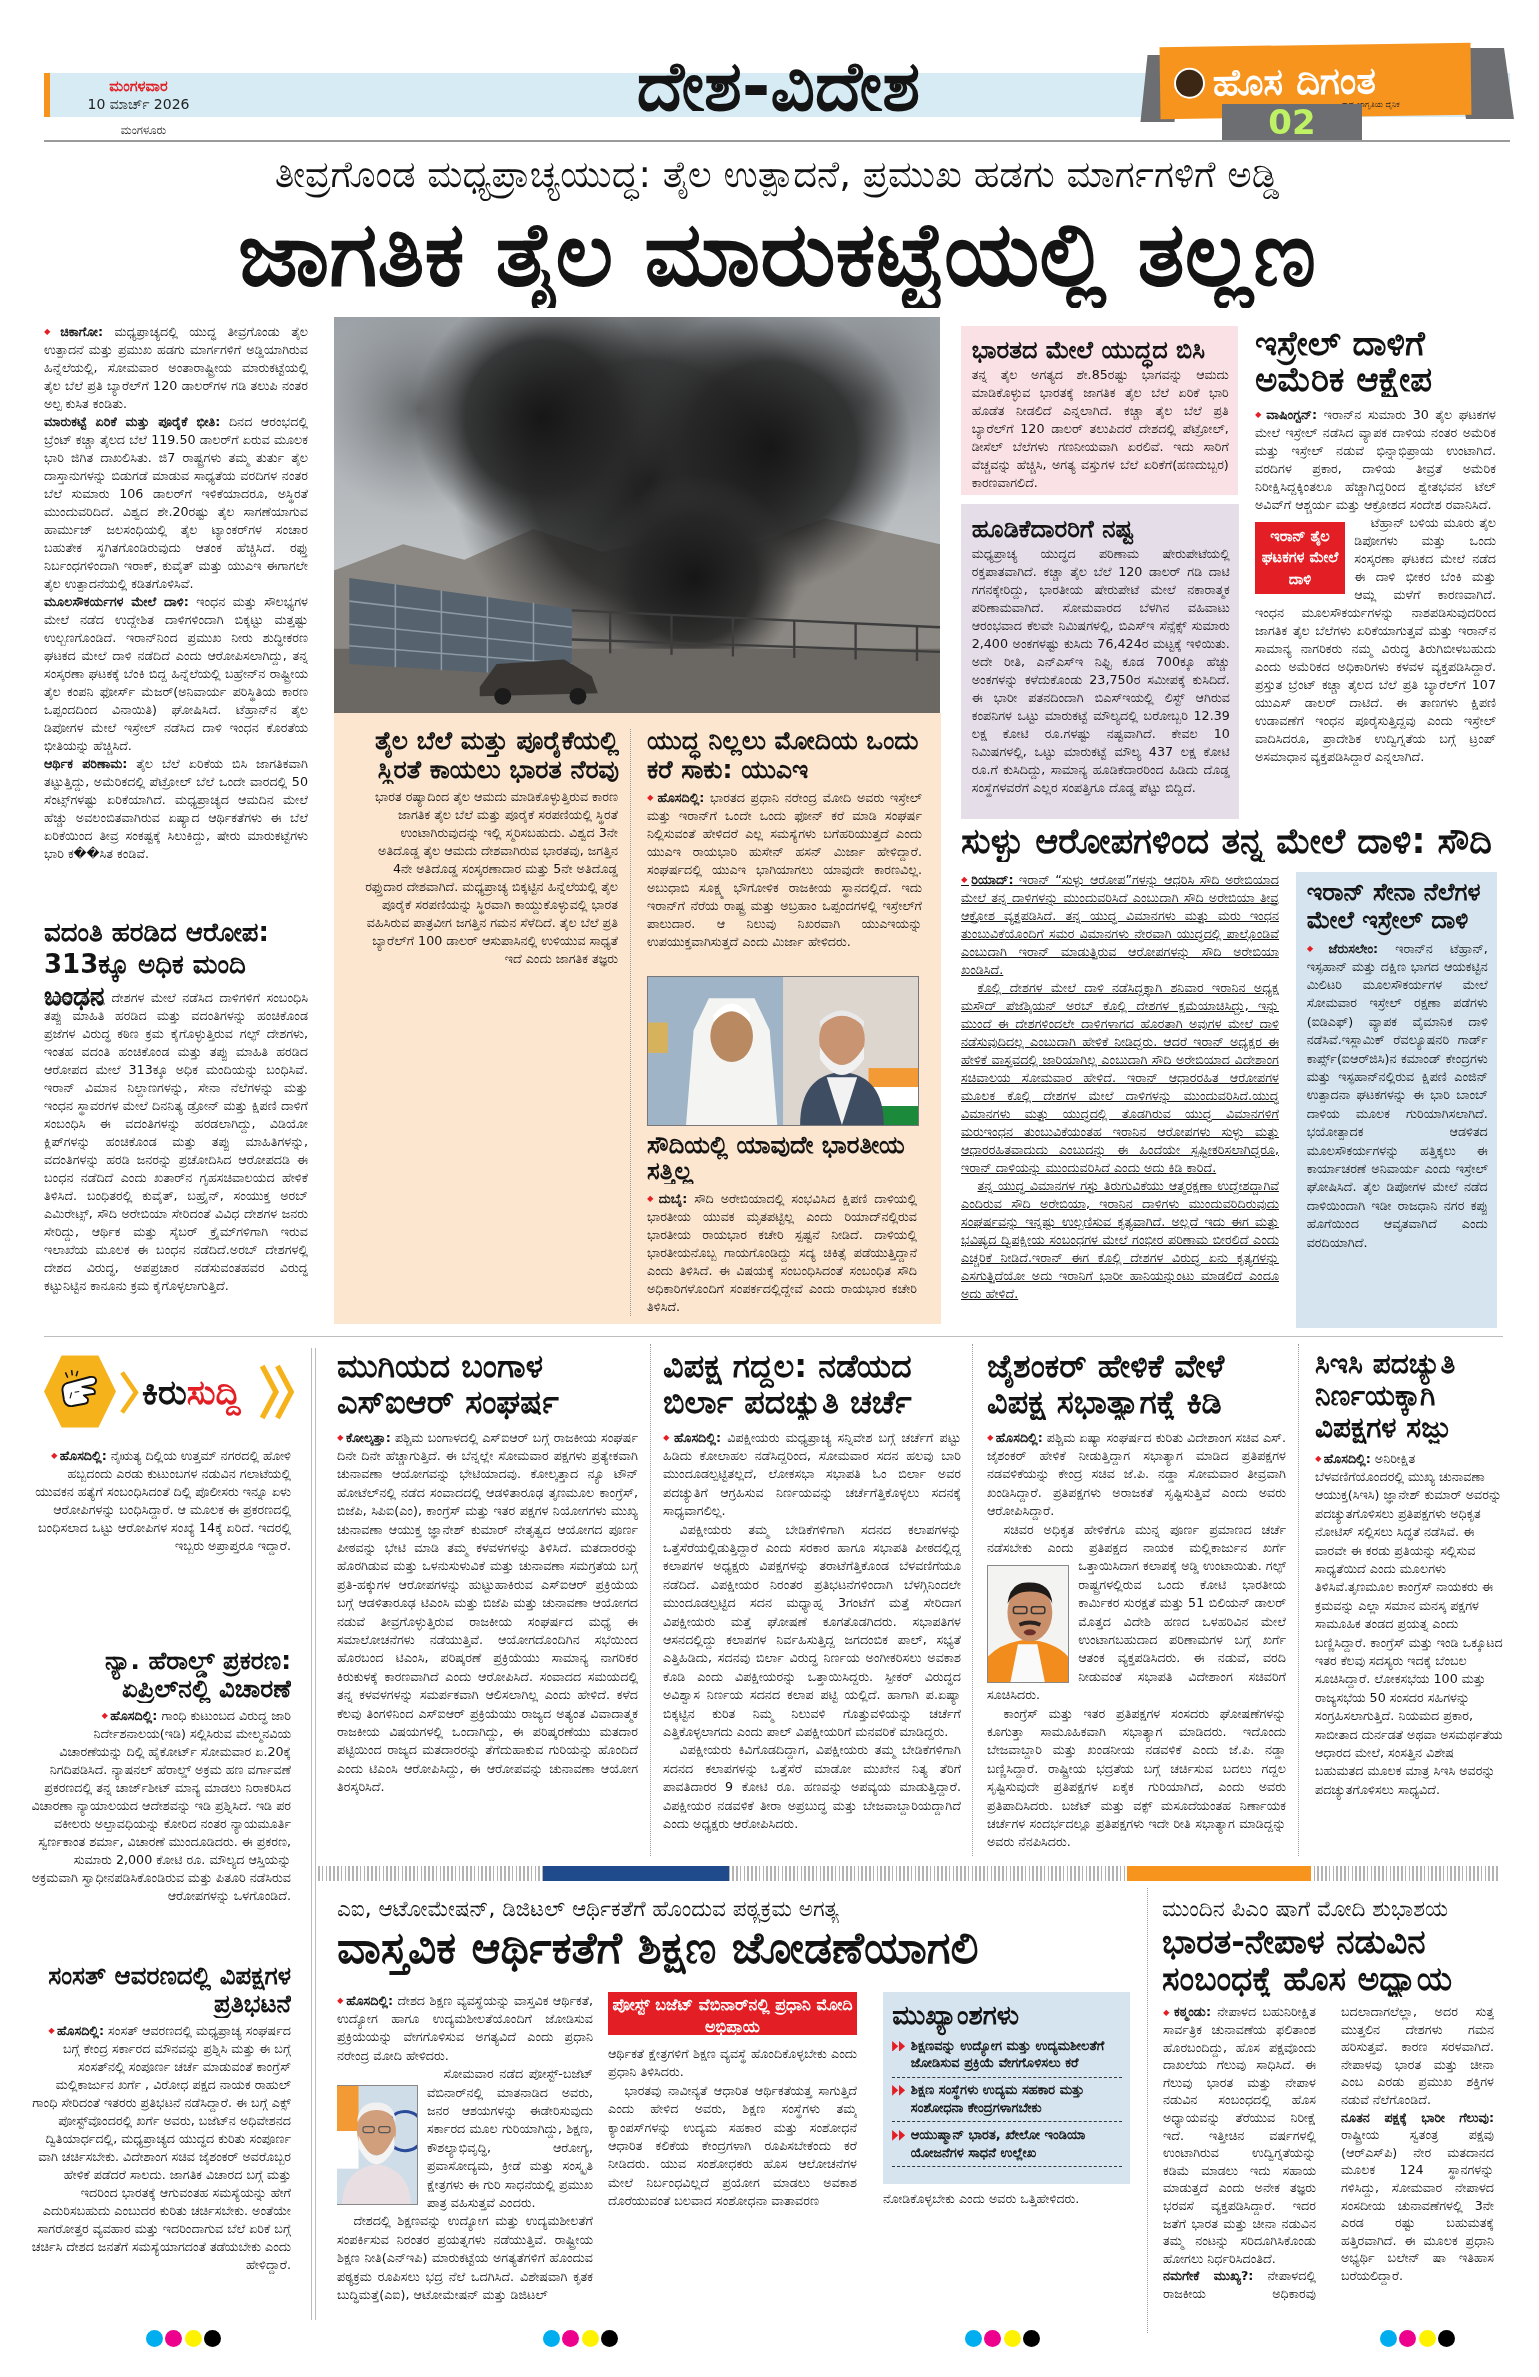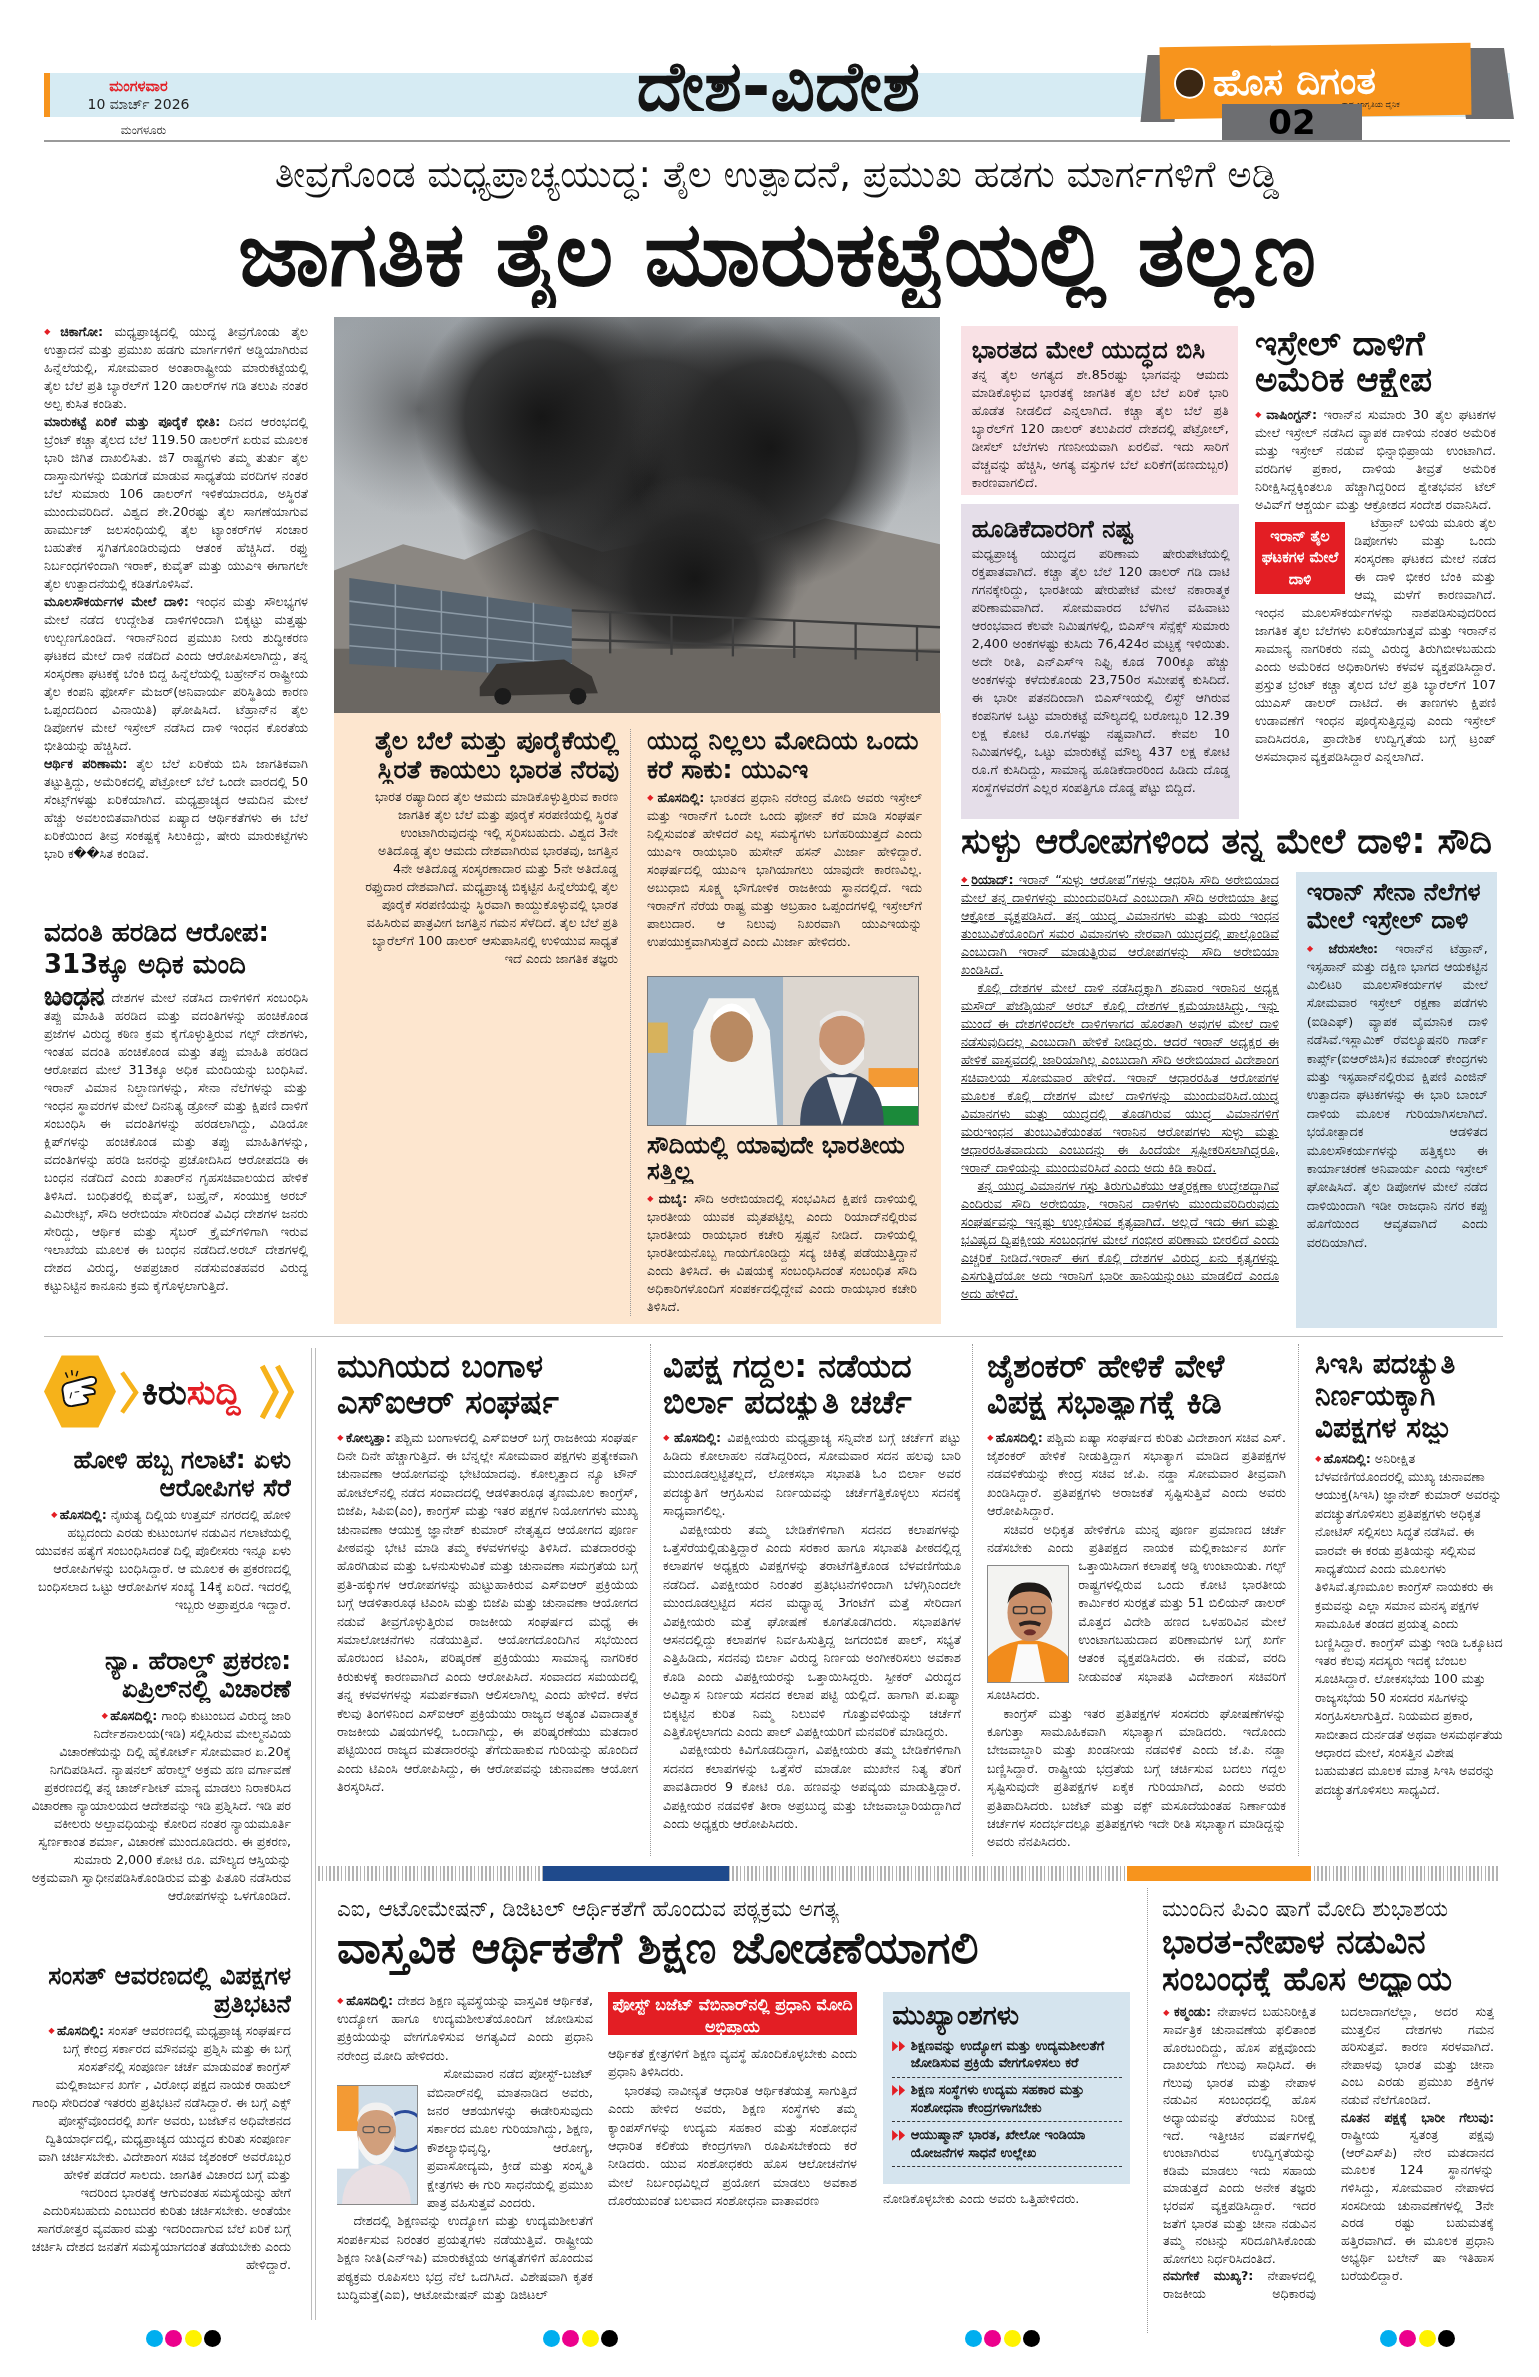--- a/index.html
+++ b/index.html
@@ -16,21 +16,21 @@
 .band-accent{left:44px;top:73px;width:6.1px;height:44px;background:var(--accent_orange,#f7941d);}
 .m-day{left:77px;top:77px;width:123px;text-align:center;font-size:14.6px;font-weight:bold;color:var(--red,#e31e24);}
 .m-date{left:71px;top:96px;width:135px;text-align:center;font-size:14px;color:#222;}
 .m-city{left:82px;top:123px;width:123px;text-align:center;font-size:11.5px;color:#222;}
 .m-section{left:414px;top:46px;width:506px;text-align:right;font-size:69px;font-weight:900;line-height:80px;white-space:nowrap;}
 .logo-back1{left:1144px;top:55px;width:34px;height:67px;background:var(--gray_tab,#6d6e71);transform:skewX(-6deg);}
 .logo-back2{left:1461px;top:48px;width:48px;height:71px;background:var(--gray_tab,#6d6e71);transform:skewX(8deg);}
 .logo-box{left:1160px;top:45px;width:311px;height:72px;background:var(--accent_orange,#f7941d);transform:rotate(-0.8deg);display:flex;align-items:center;padding-left:14px;color:#fff;font-size:37px;font-weight:bold;white-space:nowrap;overflow:hidden;}
 .emblem{display:inline-block;width:31px;height:31px;border-radius:50%;background:#3b2713;border:2.3px solid #fff;margin-right:7.7px;flex:none;}
 .tagline{left:1342px;top:100px;font-size:7.7px;color:#222;white-space:nowrap;}
-.page-no{left:1222px;top:104px;width:140px;height:37px;background:var(--gray_tab,#6d6e71);color:#000000;font-size:34px;font-weight:bold;text-align:center;line-height:37px;}
+.page-no{left:1222px;top:104px;width:140px;height:37px;background:var(--gray_tab,#6d6e71);color:#bef264;font-size:34px;font-weight:bold;text-align:center;line-height:37px;}
 .rule{left:44px;top:140px;width:1466px;height:1.5px;background:#9a9a9a;}
 .kicker-top{left:44px;top:149px;width:1466px;text-align:center;font-size:37px;line-height:52px;white-space:nowrap;overflow:hidden;}
 .lead-hl{left:44px;top:201px;width:1466px;text-align:center;font-size:89px;line-height:107px;font-weight:900;white-space:nowrap;overflow:hidden;}
 
 .lead-body{left:44px;top:322px;width:264px;height:592px;}
 .rum-hl{left:44px;top:916px;width:268px;font-size:26px;line-height:32px;}
 .rum-body{left:44px;top:989px;width:264px;height:331px;}
 .photo-main{left:334px;top:317px;width:606px;height:397px;}
 .peach{left:334px;top:713px;width:607px;height:611px;background:var(--peach_box,#fde6cf);}
 .stab-hl{left:360px;top:726px;width:259px;font-size:25px;line-height:29px;text-align:right;}
@@ -273,21 +273,20 @@
     <polyline points="4,2 22,28 4,54" fill="none" style="stroke:var(--brief_yellow,#f6b21a)" stroke-width="6"></polyline>
   </svg>
   <div class="bl-text"><span>ಕಿರು</span><span class="bl-2">ಸುದ್ದಿ</span></div>
   <svg class="chev-r" viewBox="0 0 52 76">
     <polyline points="4,4 22,38 4,72" fill="none" style="stroke:var(--brief_yellow,#f6b21a)" stroke-width="7"></polyline>
     <polyline points="24,4 42,38 24,72" fill="none" style="stroke:var(--brief_yellow,#f6b21a)" stroke-width="7"></polyline>
   </svg>
 </div>
 
 <section class="abs brief b1">
-  <h4 class="hl">ಹೋಳಿ ಹಬ್ಬ ಗಲಾಟೆ: ಏಳು ಆರೋಪಿಗಳ ಸೆರೆ</h4>
   <div class="bt"><span class="bullet">◆</span><b>ಹೊಸದಿಲ್ಲಿ:</b> <span>ನೈಋತ್ಯ ದಿಲ್ಲಿಯ ಉತ್ತಮ್ ನಗರದಲ್ಲಿ ಹೋಳಿ ಹಬ್ಬದಂದು ಎರಡು ಕುಟುಂಬಗಳ ನಡುವಿನ ಗಲಾಟೆಯಲ್ಲಿ ಯುವಕನ ಹತ್ಯೆಗೆ ಸಂಬಂಧಿಸಿದಂತೆ ದಿಲ್ಲಿ ಪೊಲೀಸರು ಇನ್ನೂ ಏಳು ಆರೋಪಿಗಳನ್ನು ಬಂಧಿಸಿದ್ದಾರೆ. ಆ ಮೂಲಕ ಈ ಪ್ರಕರಣದಲ್ಲಿ ಬಂಧಿಸಲಾದ ಒಟ್ಟು ಆರೋಪಿಗಳ ಸಂಖ್ಯೆ 14ಕ್ಕೆ ಏರಿದೆ. ಇದರಲ್ಲಿ ಇಬ್ಬರು ಅಪ್ರಾಪ್ತರೂ ಇದ್ದಾರೆ.</span></div>
 </section>
 <section class="abs brief b2">
   <h4 class="hl">ನ್ಯಾ. ಹೆರಾಲ್ಡ್ ಪ್ರಕರಣ: ಏಪ್ರಿಲ್‌ನಲ್ಲಿ ವಿಚಾರಣೆ</h4>
   <div class="bt"><span class="bullet">◆</span><b>ಹೊಸದಿಲ್ಲಿ:</b> <span>ಗಾಂಧಿ ಕುಟುಂಬದ ವಿರುದ್ಧ ಜಾರಿ ನಿರ್ದೇಶನಾಲಯ(ಇಡಿ) ಸಲ್ಲಿಸಿರುವ ಮೇಲ್ಮನವಿಯ ವಿಚಾರಣೆಯನ್ನು ದಿಲ್ಲಿ ಹೈಕೋರ್ಟ್ ಸೋಮವಾರ ಏ.20ಕ್ಕೆ ನಿಗದಿಪಡಿಸಿದೆ. ನ್ಯಾಷನಲ್ ಹೆರಾಲ್ಡ್ ಅಕ್ರಮ ಹಣ ವರ್ಗಾವಣೆ ಪ್ರಕರಣದಲ್ಲಿ ತನ್ನ ಚಾರ್ಜ್‌ಶೀಟ್ ಮಾನ್ಯ ಮಾಡಲು ನಿರಾಕರಿಸಿದ ವಿಚಾರಣಾ ನ್ಯಾಯಾಲಯದ ಆದೇಶವನ್ನು ಇಡಿ ಪ್ರಶ್ನಿಸಿದೆ. ಇಡಿ ಪರ ವಕೀಲರು ಅಲ್ಪಾವಧಿಯನ್ನು ಕೋರಿದ ನಂತರ ನ್ಯಾಯಮೂರ್ತಿ ಸ್ವರ್ಣಕಾಂತ ಶರ್ಮಾ, ವಿಚಾರಣೆ ಮುಂದೂಡಿದರು. ಈ ಪ್ರಕರಣ, ಸುಮಾರು 2,000 ಕೋಟಿ ರೂ. ಮೌಲ್ಯದ ಆಸ್ತಿಯನ್ನು ಅಕ್ರಮವಾಗಿ ಸ್ವಾಧೀನಪಡಿಸಿಕೊಂಡಿರುವ ಮತ್ತು ಪಿತೂರಿ ನಡೆಸಿರುವ ಆರೋಪಗಳನ್ನು ಒಳಗೊಂಡಿದೆ.</span></div>
 </section>
 <section class="abs brief b3">
   <h4 class="hl">ಸಂಸತ್ ಆವರಣದಲ್ಲಿ ವಿಪಕ್ಷಗಳ ಪ್ರತಿಭಟನೆ</h4>
   <div class="bt"><span class="bullet">◆</span><b>ಹೊಸದಿಲ್ಲಿ:</b> <span>ಸಂಸತ್ ಆವರಣದಲ್ಲಿ ಮಧ್ಯಪ್ರಾಚ್ಯ ಸಂಘರ್ಷದ ಬಗ್ಗೆ ಕೇಂದ್ರ ಸರ್ಕಾರದ ಮೌನವನ್ನು ಪ್ರಶ್ನಿಸಿ ಮತ್ತು ಈ ಬಗ್ಗೆ ಸಂಸತ್‌ನಲ್ಲಿ ಸಂಪೂರ್ಣ ಚರ್ಚೆ ಮಾಡುವಂತೆ ಕಾಂಗ್ರೆಸ್ ಮಲ್ಲಿಕಾರ್ಜುನ ಖರ್ಗೆ , ವಿರೋಧ ಪಕ್ಷದ ನಾಯಕ ರಾಹುಲ್ ಗಾಂಧಿ ಸೇರಿದಂತೆ ಇತರರು ಪ್ರತಿಭಟನೆ ನಡೆಸಿದ್ದಾರೆ. ಈ ಬಗ್ಗೆ ಎಕ್ಸ್ ಪೋಸ್ಟ್‌ವೊಂದರಲ್ಲಿ ಖರ್ಗೆ ಅವರು, ಬಜೆಟ್‌ನ ಅಧಿವೇಶನದ ದ್ವಿತಿಯಾರ್ಧದಲ್ಲಿ, ಮಧ್ಯಪ್ರಾಚ್ಯದ ಯುದ್ಧದ ಕುರಿತು ಸಂಪೂರ್ಣ ವಾಗಿ ಚರ್ಚಿಸಬೇಕು. ವಿದೇಶಾಂಗ ಸಚಿವ ಜೈಶಂಕರ್ ಅವರೊಬ್ಬರ ಹೇಳಿಕೆ ಪಡೆದರೆ ಸಾಲದು. ಜಾಗತಿಕ ವಿಚಾರದ ಬಗ್ಗೆ ಮತ್ತು ಇದರಿಂದ ಭಾರತಕ್ಕೆ ಆಗುವಂತಹ ಸಮಸ್ಯೆಯನ್ನು ಹೇಗೆ ಎದುರಿಸಬಹುದು ಎಂಬುದರ ಕುರಿತು ಚರ್ಚಿಸಬೇಕು. ಅಂತೆಯೇ ಸಾಗರೋತ್ತರ ವ್ಯವಹಾರ ಮತ್ತು ಇದರಿಂದಾಗುವ ಬೆಲೆ ಏರಿಕೆ ಬಗ್ಗೆ ಚರ್ಚಿಸಿ ದೇಶದ ಜನತೆಗೆ ಸಮಸ್ಯೆಯಾಗದಂತೆ ತಡೆಯಬೇಕು ಎಂದು ಹೇಳಿದ್ದಾರೆ.</span></div>
 </section>

